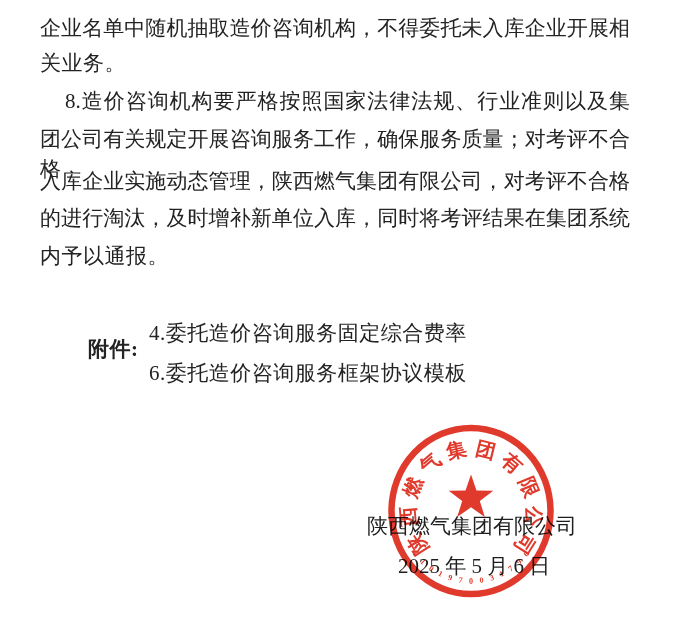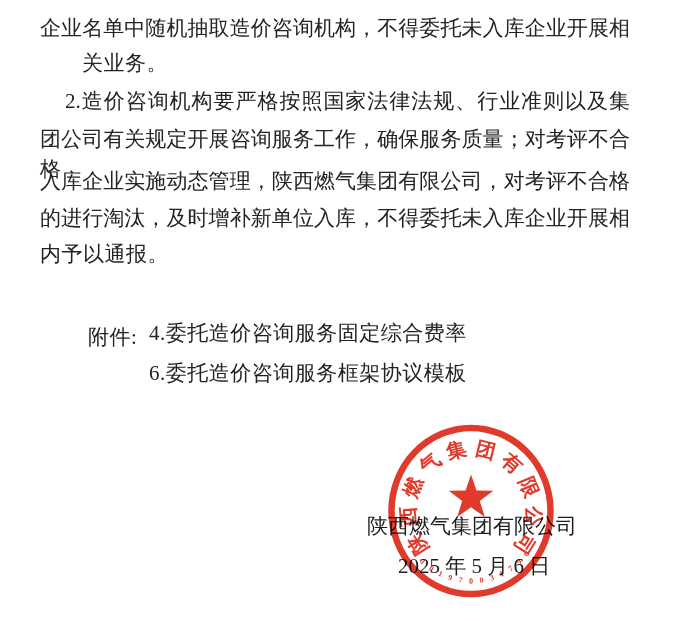--- a/index.html
+++ b/index.html
@@ -45,30 +45,30 @@
     font-weight:bold;
   }
 </style>
 </head>
 <body>
 
 <div class="page">
 
   <div id="body-lines">
       <div class="line just" style="left: 40px; top: 13px; width: 590px;">企业名单中随机抽取造价咨询机构，不得委托未入库企业开展相</div>
-      <div class="line" style="left: 40px; top: 48px; margin-left: 42px;">关业务。</div>
-      <div class="line just" style="left: 65px; top: 86px; width: 565px;">2.造价咨询机构要严格按照国家法律法规、行业准则以及集</div>
+      <div class="line" style="left: 40px; top: 48px;">关业务。</div>
+      <div class="line just" style="left: 65px; top: 86px; width: 565px;">8.造价咨询机构要严格按照国家法律法规、行业准则以及集</div>
       <div class="line just" style="left: 40px; top: 124px; width: 590px;">团公司有关规定开展咨询服务工作，确保服务质量；对考评不合格</div>
       <div class="line just" style="left: 40px; top: 166px; width: 590px;">入库企业实施动态管理，陕西燃气集团有限公司，对考评不合格</div>
-      <div class="line just" style="left: 40px; top: 203px; width: 590px;">的进行淘汰，及时增补新单位入库，不得委托未入库企业开展相</div>
-      <div class="line" style="left: 40px; top: 241px; font-family: Liberation Mono, monospace;">内予以通报。</div>
+      <div class="line just" style="left: 40px; top: 203px; width: 590px;">的进行淘汰，及时增补新单位入库，同时将考评结果在集团系统</div>
+      <div class="line" style="left: 40px; top: 241px;">内予以通报。</div>
     </div>
 
   <div>
-    <div class="line" style="left:88px;top:322px;">附件:</div>
+    <div class="line" style="left:88px;top:334px;font-weight:bold;">附件:</div>
     <div id="attachment-items">
         <div class="line" style="left: 149px; top: 318px;">4.委托造价咨询服务固定综合费率</div>
         <div class="line" style="left: 149px; top: 358px;">6.委托造价咨询服务框架协议模板</div>
       </div>
   </div>
 
   <div class="sig" style="left:367px;top:513px;">陕西燃气集团有限公司</div>
 
   <div class="sig" style="left:398px;top:553px;">2025 年 5 月 6 日</div>
 

